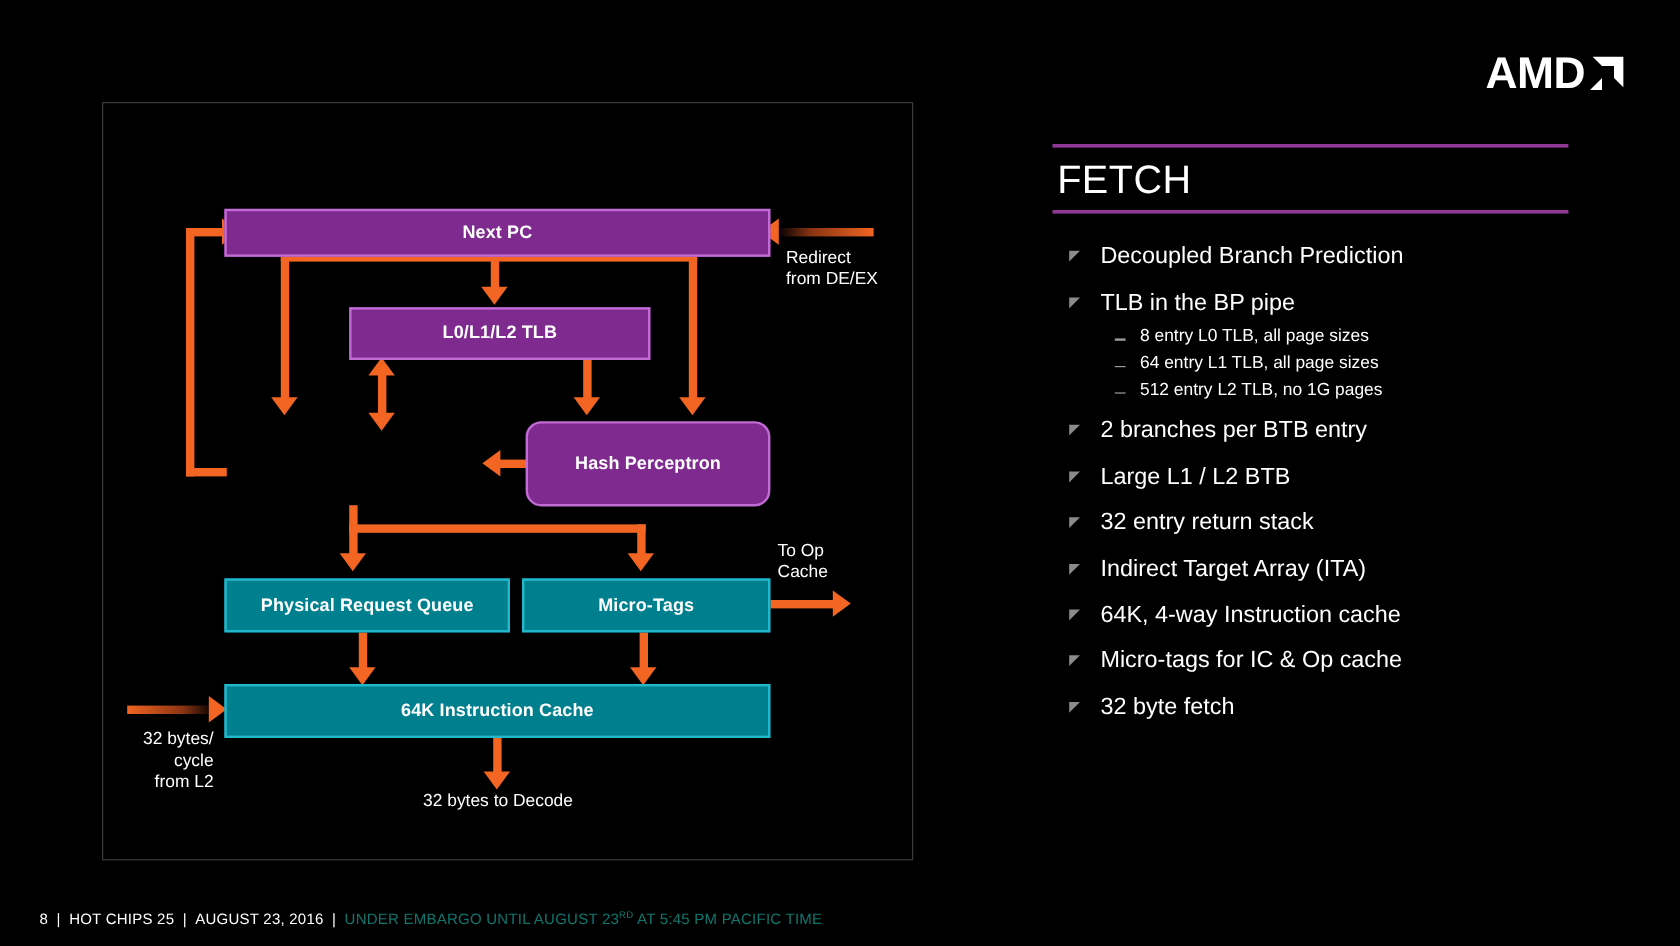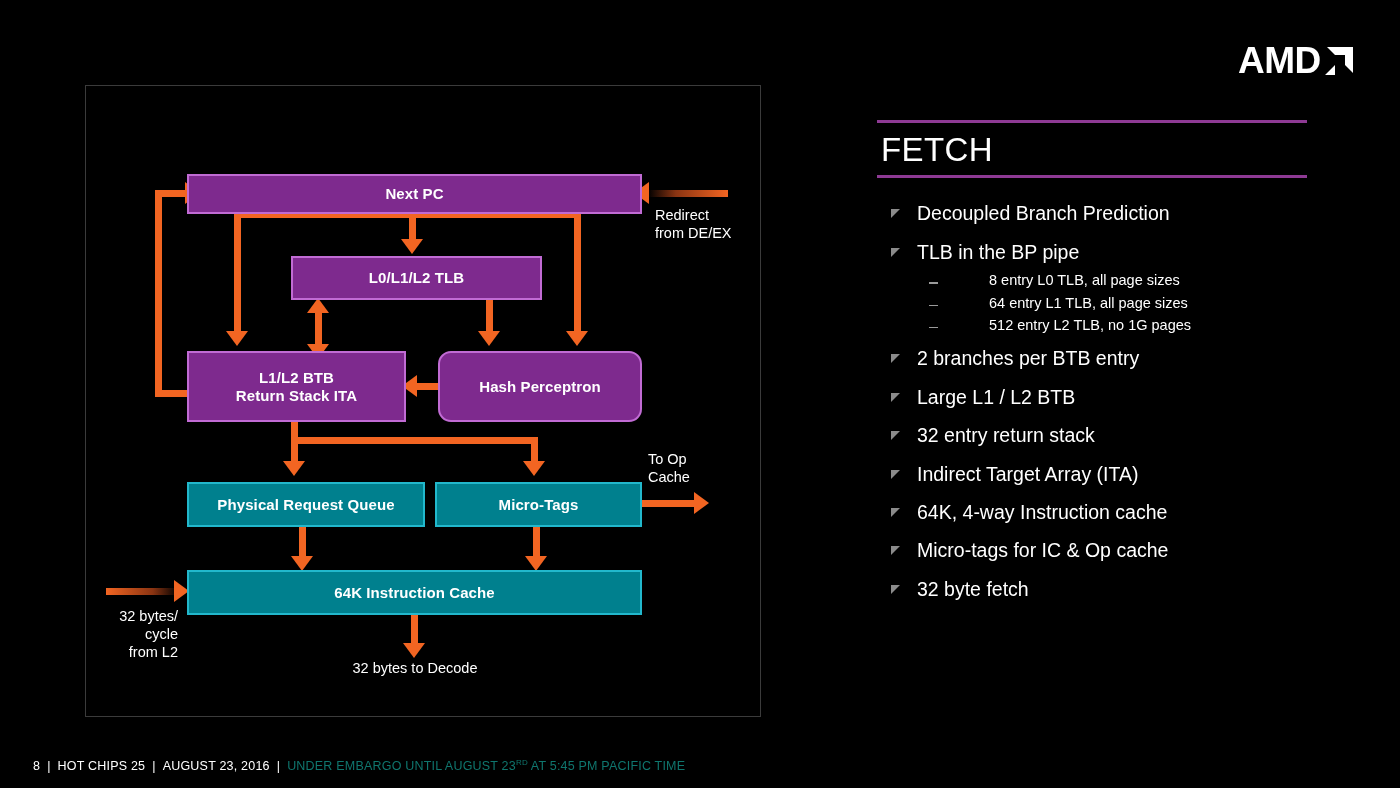--- a/index.html
+++ b/index.html
@@ -162,21 +162,20 @@
   .b1 .b1-text {
     font-size: 19.5px;
     color: #ffffff;
     line-height: 1.15;
   }
   .sub-list { margin: -7px 0 13px 0; }
   .b2 {
     display: flex;
     align-items: flex-start;
     margin-bottom: 5px;
-    gap: 39px;
   }
   .b2 .dash {
     width: 9px;
     height: 1.5px;
     background: #9a9a9a;
     margin: 10px 12px 0 52px;
     flex: 0 0 auto;
   }
   .b2 .b2-text {
     font-size: 14.5px;
@@ -266,24 +265,20 @@
   <div class="tri left" style="left:548px; top:96px;"></div>
 
   <div class="blk purple" style="left:101px; top:88px; width:455px; height:40px;">
     <span>Next PC</span>
   </div>
 
   <div class="blk purple" style="left:205px; top:170px; width:251px; height:44px;">
     <span>L0/L1/L2 TLB</span>
   </div>
 
-  <div class="blk purple" style="left:101px; top:265px; width:219px; height:71px; white-space:pre-line;">
-    <span>L1/L2 BTB
-Return Stack ITA</span>
-  </div>
 
   <div class="blk purple" style="left:352px; top:265px; width:204px; height:71px;border-radius:13px;">
     <span>Hash Perceptron</span>
   </div>
 
   <div class="blk teal" style="left:101px; top:396px; width:238px; height:45px;">
     <span>Physical Request Queue</span>
   </div>
 
   <div class="blk teal" style="left:349px; top:396px; width:207px; height:45px;">

